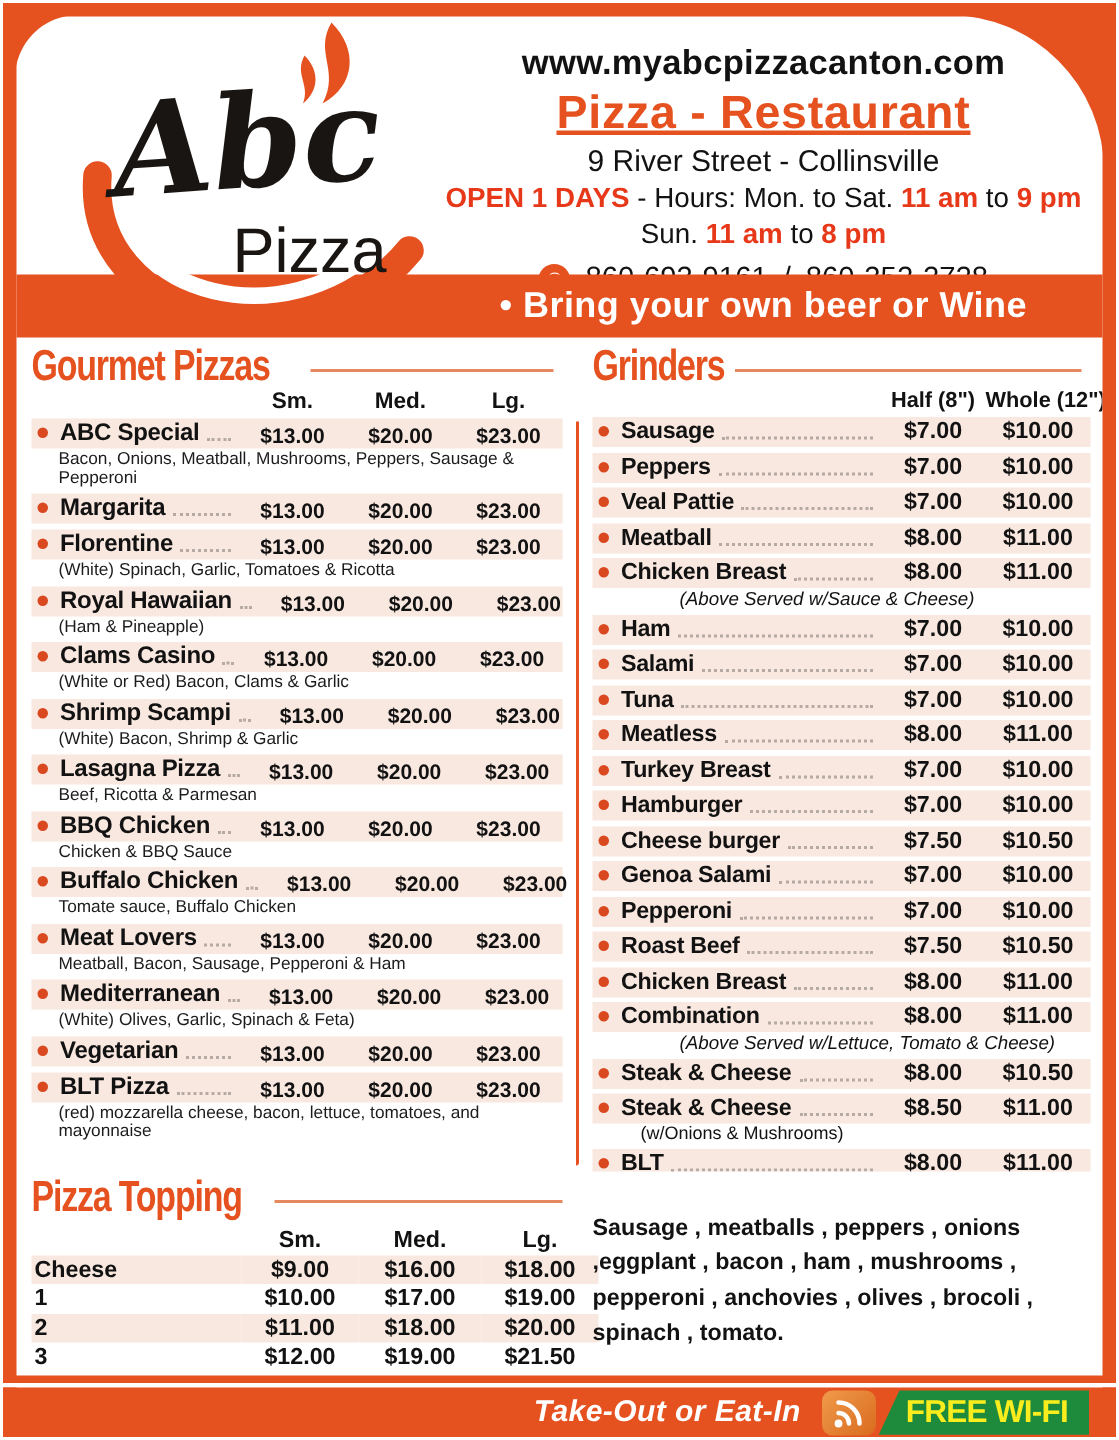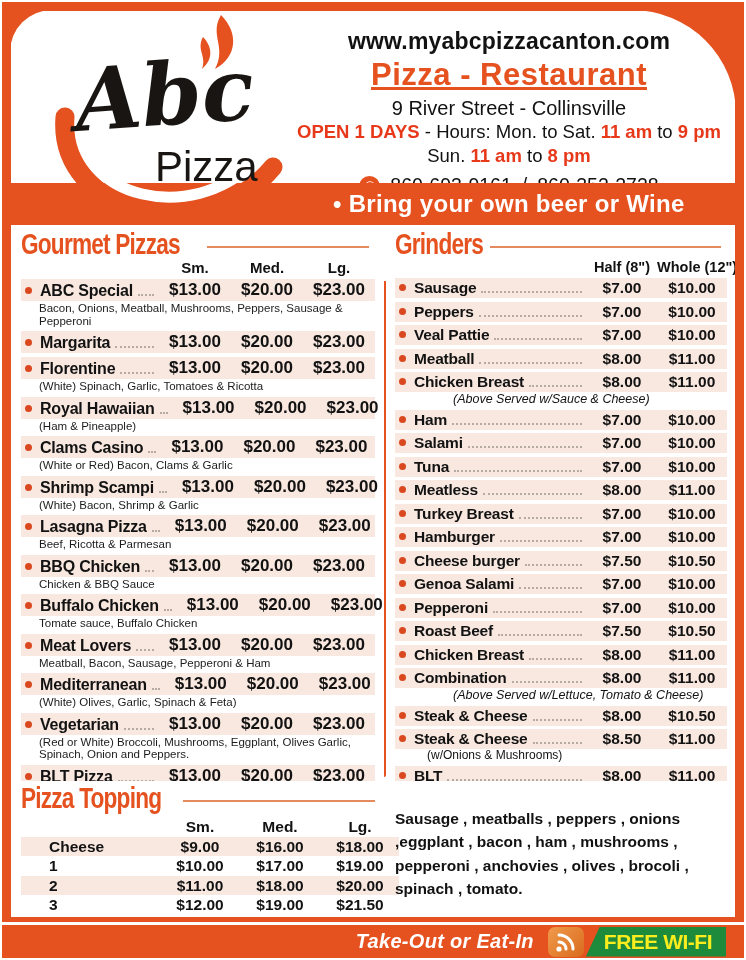--- a/index.html
+++ b/index.html
@@ -45,35 +45,35 @@
   .sec-line{flex:1;height:2px;background:#E58A5E;margin:6px 6px 0 -18px;}
   .cols{display:flex;margin:0 0 3px;}
   .cols .sp{flex:1;}
   .cols .c3{width:72px;text-align:center;font-weight:bold;font-size:15px;}
   .cols .c2{width:70px;text-align:center;font-weight:bold;font-size:14.5px;white-space:nowrap;}
 
   .row{display:flex;align-items:flex-end;background:var(--band);padding:1px 0 1px 2px;}
   .bullet{width:7px;height:7px;border-radius:50%;background:#D9481F;margin:0 8px 6px 2px;flex:none;}
   .iname{font-weight:bold;font-size:16px;letter-spacing:-.2px;white-space:nowrap;}
   .leader{flex:1;border-bottom:2px dotted #b5aaa4;margin:0 5px 4px 5px;min-width:8px;}
-  .price3{width:72px;flex:none;text-align:center;font-weight:bold;font-size:17px;}
+  .price3{width:72px;flex:none;text-align:center;font-weight:bold;font-size:14px;}
   .price2{width:70px;flex:none;text-align:center;font-weight:bold;font-size:15.5px;}
   .g-item{margin-bottom:4px;}
   .gr-item{margin-bottom:3.5px;}
   .gr-item .iname{font-size:15.5px;}
   .desc{font-size:11.5px;line-height:12.5px;color:#1c1c1c;margin:1px 0 0 18px;max-width:345px;}
   .note{font-style:italic;font-size:12.5px;line-height:14px;margin:0 0 2px 58px;}
   .sub{font-size:12px;line-height:13px;margin-left:32px;}
 
   
   .toppings{display:flex;padding:2px 10px 0 10px;}
   .top-left{width:360px;}
   .t-grid{display:grid;grid-template-columns:140px 78px 82px 78px;margin-top:4px;}
   .t-grid .cell{font-weight:bold;font-size:15.5px;line-height:19.5px;text-align:center;}
-  .t-grid .lab{text-align:left;padding-left:28px;}
+  .t-grid .lab{text-align:left;padding-left:2px;}
   .t-grid .bandrow{background:var(--band);}
   .top-right{flex:1;font-weight:bold;font-size:15.5px;line-height:1.5;padding:24px 4px 0 14px;}
 
   
   .footer{position:absolute;left:2px;right:2px;bottom:2px;z-index:7;}
   .f-stripe{height:5px;background:var(--orange);}
   .f-gap{height:3px;background:#fff;}
   .f-bar{height:33px;background:var(--orange);display:flex;align-items:center;justify-content:flex-end;padding-right:18px;gap:10px;padding-left:12px;}
   .tagline{color:#fff;font-weight:bold;font-style:italic;font-size:20px;margin-right:4px;letter-spacing:.3px;}
   .wifi-badge{width:36px;height:30px;border-radius:7px;background:linear-gradient(135deg,#F09A4B,#D96B1E);display:flex;align-items:center;justify-content:center;position:relative;z-index:2;margin-right:-8px;}
@@ -260,21 +260,20 @@
             </div>
             <div class="g-item">
               <div class="row">
                 <span class="bullet"></span>
                 <span class="iname">Vegetarian</span>
                 <span class="leader"></span>
                 <span class="price3">$13.00</span>
                 <span class="price3">$20.00</span>
                 <span class="price3">$23.00</span>
               </div>
-              <div class="desc">(Red or White) Broccoli, Mushrooms, Eggplant, Olives Garlic, Spinach, Onion and Peppers.</div>
             </div>
             <div class="g-item">
               <div class="row">
                 <span class="bullet"></span>
                 <span class="iname">BLT Pizza</span>
                 <span class="leader"></span>
                 <span class="price3">$13.00</span>
                 <span class="price3">$20.00</span>
                 <span class="price3">$23.00</span>
               </div>

